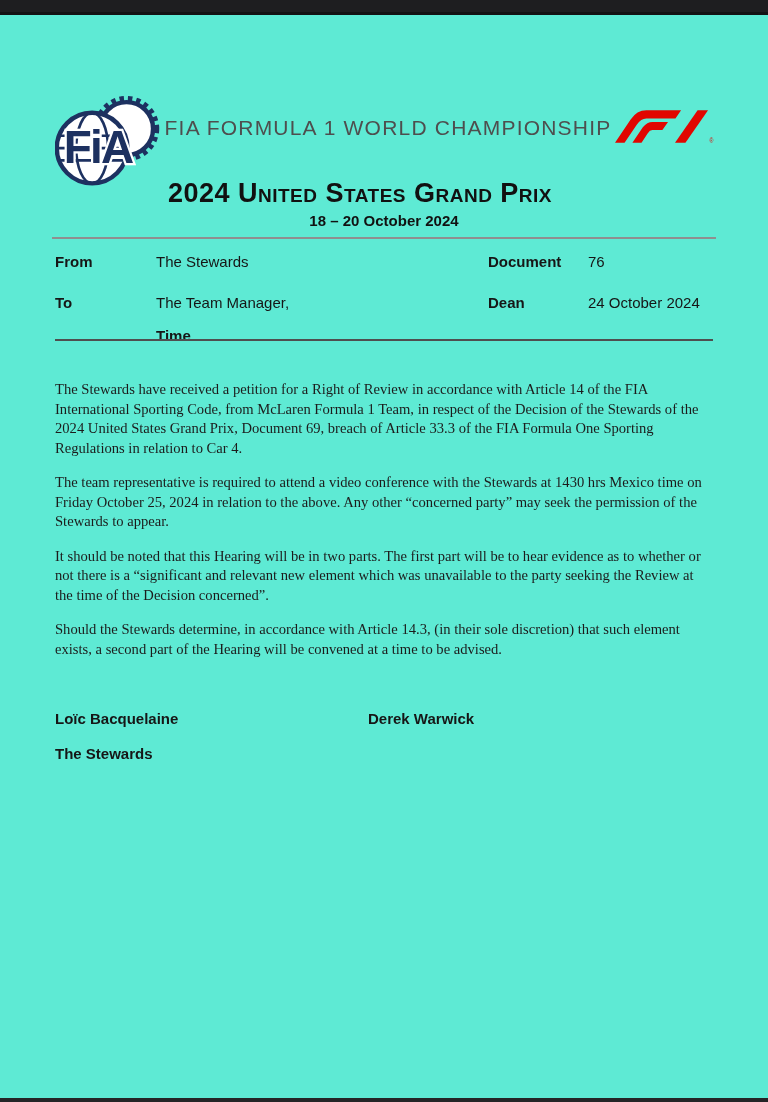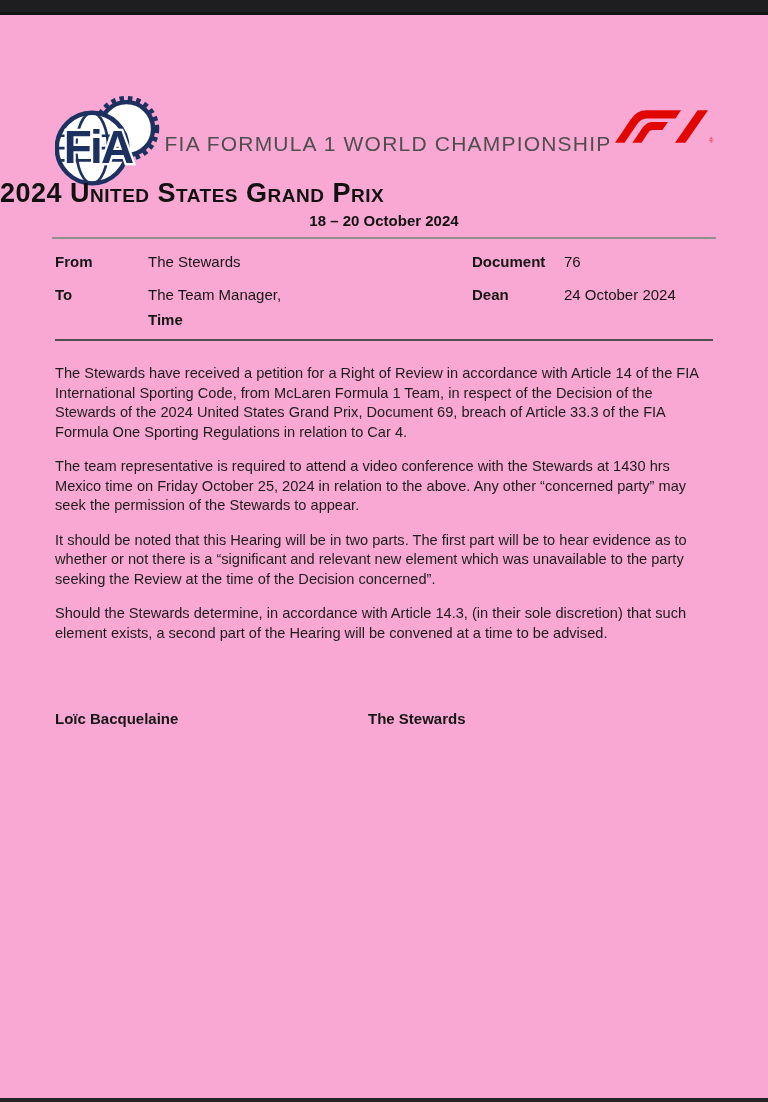--- a/index.html
+++ b/index.html
@@ -3,72 +3,72 @@
 <meta charset="utf-8">
 <style>
   * { box-sizing: border-box; margin: 0; padding: 0; }
   html, body { background: #ffffff; }
   body {
     width: 768px; height: 1102px;
     font-family: "Liberation Sans", sans-serif;
     position: relative; overflow: hidden;
     color: #1e1e1e;
   }
-  .screen { position: absolute; inset: 0; background: #f9a8d4; }
+  .screen { position: absolute; inset: 0; background: #5eead4; }
 
   .top-bar {
     position: absolute; top: 0; left: 0; width: 768px; height: 15px;
     background: #1e1e20; border-bottom: 3px solid #131314;
   }
   .bottom-bar {
     position: absolute; bottom: 0; left: 0; width: 768px; height: 4px;
     background: #242426;
   }
 
   
   .header {
     position: absolute; top: 92px; left: 55px; width: 660px; height: 102px;
     display: flex; align-items: flex-start;
   }
   .fia-logo { width: 106px; height: 98px; flex: 0 0 auto; }
   .champ-text {
-    flex: 1 1 auto; text-align: center; margin-top: 40px;
+    flex: 1 1 auto; text-align: center; margin-top: 24px;
     font-size: 21px; font-weight: 400; letter-spacing: 1.2px;
     color: #4e4e4e; white-space: nowrap;
   }
   .f1-logo { flex: 0 0 auto; margin-top: 16px; width: 100px; height: 36px; }
 
   
   .doc-title {
     position: absolute; top: 178px; left: 0; width: 720px;
-    text-align: left; font-size: 27px; font-weight: bold;
+    text-align: center; font-size: 27px; font-weight: bold;
     font-variant: small-caps; letter-spacing: 0.5px; color: #111;
   }
   .doc-dates {
     position: absolute; top: 212px; left: 0; width: 768px;
     text-align: center; font-size: 15px; font-weight: bold; color: #111;
   }
 
   .hr1 { position: absolute; top: 237px; left: 52px; width: 664px; height: 2px; background: #8f8f8f; }
   .hr2 { position: absolute; top: 339px; left: 55px; width: 658px; height: 2px; background: #4f4f4f; }
 
   
   .meta {
     position: absolute; top: 252px; left: 55px; width: 660px;
     display: grid;
     grid-template-columns: 93px 324px 92px 1fr;
     grid-template-rows: 33px 25px 25px;
-    font-size: 15px; line-height: 19px; color: #161616;
+    font-size: 15px; line-height: 19px; color: #161616; gap: 8px;
   }
   .meta .lbl { font-weight: bold; }
 
   
   .body-text {
-    position: absolute; top: 364px; left: 55px; width: 660px;
-    font-size: 14.6px; line-height: 19.5px; color: #1c1c1c;
+    position: absolute; top: 380px; left: 55px; width: 660px;
+    font-size: 14.6px; line-height: 19.5px; color: #1c1c1c; font-family: Liberation Serif, serif;
   }
   .body-text p { margin: 0 0 15px 0; }
 
   
   .signatures {
     position: absolute; top: 710px; left: 55px; width: 660px;
     display: grid;
     grid-template-columns: 313px 1fr;
     grid-template-rows: 35px 35px 35px;
     font-size: 15px; font-weight: bold; color: #161616;
@@ -129,19 +129,20 @@
 
   <div class="body-text">
     <p>The Stewards have received a petition for a Right of Review in accordance with Article 14 of the FIA International Sporting Code, from McLaren Formula 1 Team, in respect of the Decision of the Stewards of the 2024 United States Grand Prix, Document 69, breach of Article 33.3 of the FIA Formula One Sporting Regulations in relation to Car 4.</p>
     <p>The team representative is required to attend a video conference with the Stewards at 1430 hrs Mexico time on Friday October 25, 2024 in relation to the above. Any other “concerned party” may seek the permission of the Stewards to appear.</p>
     <p>It should be noted that this Hearing will be in two parts. The first part will be to hear evidence as to whether or not there is a “significant and relevant new element which was unavailable to the party seeking the Review at the time of the Decision concerned”.</p>
     <p>Should the Stewards determine, in accordance with Article 14.3, (in their sole discretion) that such element exists, a second part of the Hearing will be convened at a time to be advised.</p>
   </div>
 
   <div class="signatures">
     <div>Loïc Bacquelaine</div>
+    <div>Derek Warwick</div>
     <div>The Stewards</div>
     <div></div>
   </div>
 
   <div class="bottom-bar"></div>
 
 </div>
 
 </body></html>

